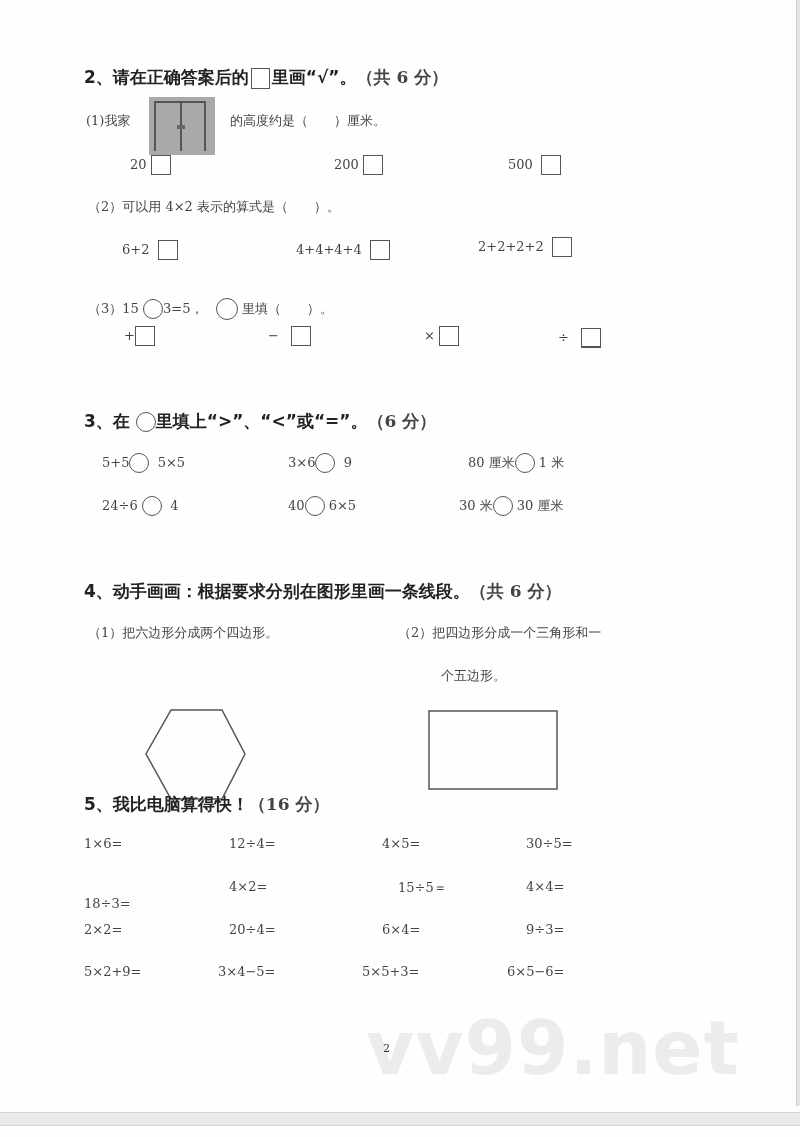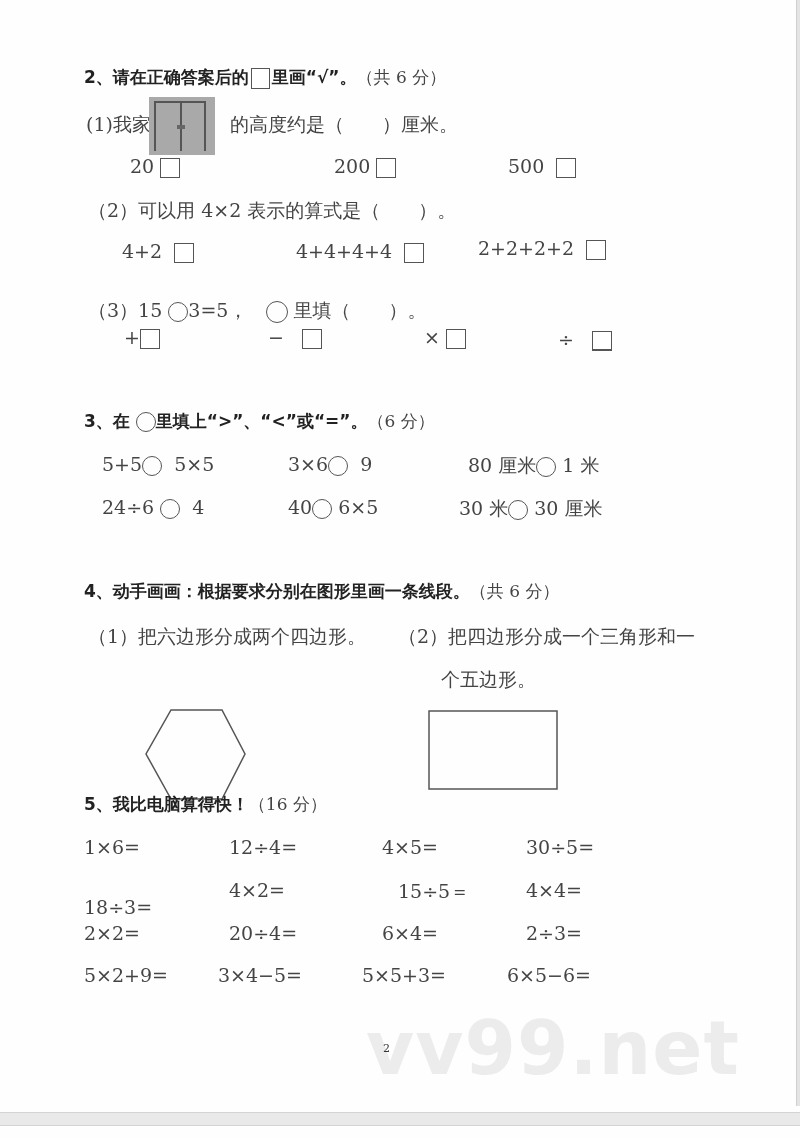--- a/index.html
+++ b/index.html
@@ -6,22 +6,22 @@
     body {
       width: 800px; height: 1137px; position: relative; overflow: hidden;
       background: #fefefe;
       font-family: "DejaVu Serif", "Liberation Serif", serif;
       color: #3a3a3a;
     }
     .page-right-edge { position: absolute; left: 796px; top: 0; width: 4px; height: 1106px; background: #e4e4e4; border-left: 1px solid #d0d0d0; }
     .gutter { position: absolute; left: 0; top: 1112px; width: 800px; height: 12px; background: #e9e9e9; border-top: 1px solid #d4d4d4; border-bottom: 1px solid #d4d4d4; }
     .abs { position: absolute; white-space: nowrap; }
     .heading { font-family: "DejaVu Sans", "Liberation Sans", sans-serif; font-weight: bold; font-size: 17px; color: #222; }
-    .heading .pts { font-family: "DejaVu Serif", serif; font-weight: normal; color: #444; }
-    .txt { font-size: 19px; color: #444; }
+    .heading .pts { font-family: "DejaVu Serif", serif; font-weight: bold; color: #444; }
+    .txt { font-size: 13px; color: #444; }
     .box { display: inline-block; width: 20px; height: 20px; border: 1.5px solid #555; vertical-align: middle; box-sizing: border-box; background: #fff; }
     .circle { display: inline-block; width: 20px; height: 20px; border: 1.5px solid #555; border-radius: 50%; vertical-align: middle; box-sizing: border-box; }
     .door { position: absolute; left: 149px; top: 97px; width: 66px; height: 58px; background: #a9a9a9; }
     .door .frame { position: absolute; left: 5px; top: 4px; width: 52px; height: 50px; border: 2px solid #555; border-bottom: none; box-sizing: border-box; }
     .door .mid { position: absolute; left: 31px; top: 6px; width: 2px; height: 48px; background: #555; }
     .door .knob { position: absolute; left: 28px; top: 28px; width: 8px; height: 4px; background: #666; }
     .shape svg { position: absolute; }
     .watermark { position: absolute; left: 366px; top: 990px; font-family: "DejaVu Sans", sans-serif; font-weight: bold; font-size: 74px; color: #ececec; letter-spacing: 1px; margin-top: 15px; }
     .pageno { position: absolute; left: 383px; top: 1042px; font-size: 11px; color: #333; }
   </style>
@@ -40,21 +40,21 @@
     <div class="mid"></div>
     <div class="knob"></div>
 </div>
 <div class="abs txt" style="left:230px; top:112px;">的高度约是（　　）厘米。</div>
 
 <div class="abs txt" style="left:130px; top:155px;"><span>20</span> <span class="box"></span></div>
 <div class="abs txt" style="left:334px; top:155px;"><span>200</span> <span class="box"></span></div>
 <div class="abs txt" style="left:508px; top:155px;"><span>500</span>&nbsp;&nbsp;<span class="box"></span></div>
 
 <div class="abs txt" style="left:88px; top:198px;">（2）可以用 4×2 表示的算式是（　　）。</div>
-<div class="abs txt" style="left:122px; top:240px;"><span>4+2</span>&nbsp;&nbsp;<span class="box"></span></div>
+<div class="abs txt" style="left:122px; top:240px;"><span>6+2</span>&nbsp;&nbsp;<span class="box"></span></div>
 <div class="abs txt" style="left:296px; top:240px;"><span>4+4+4+4</span>&nbsp;&nbsp;<span class="box"></span></div>
 <div class="abs txt" style="left:478px; top:237px;"><span>2+2+2+2</span>&nbsp;&nbsp;<span class="box"></span></div>
 
 <div class="abs txt" style="left:88px; top:298px;">
   <span>（3）15</span> <span class="circle"></span><span>3=5，</span>&nbsp;&nbsp;&nbsp;<span class="circle" style="width:22px;height:22px;"></span> <span>里填（　　）。</span>
 </div>
 <div class="abs txt" style="left:124px; top:326px;"><span>+</span><span class="box"></span></div>
 <div class="abs txt" style="left:268px; top:326px;"><span>−</span>&nbsp;&nbsp;&nbsp;<span class="box"></span></div>
 <div class="abs txt" style="left:424px; top:326px;"><span>×</span>&nbsp;<span class="box"></span></div>
 <div class="abs txt" style="left:558px; top:328px;"><span>÷</span>&nbsp;&nbsp;&nbsp;<span class="box" style="border-bottom-width:2.5px;"></span></div>
@@ -99,21 +99,21 @@
 <div class="abs txt" style="left:526px; top:836px;">30÷5=</div>
 
 <div class="abs txt" style="left:84px; top:879px;margin-top:17px;">18÷3=</div>
 <div class="abs txt" style="left:229px; top:879px;">4×2=</div>
 <div class="abs txt" style="left:398px; top:879px;">15÷5＝</div>
 <div class="abs txt" style="left:526px; top:879px;">4×4=</div>
 
 <div class="abs txt" style="left:84px; top:922px;">2×2=</div>
 <div class="abs txt" style="left:229px; top:922px;">20÷4=</div>
 <div class="abs txt" style="left:382px; top:922px;">6×4=</div>
-<div class="abs txt" style="left:526px; top:922px;">2÷3=</div>
+<div class="abs txt" style="left:526px; top:922px;">9÷3=</div>
 
 <div class="abs txt" style="left:84px; top:964px;">5×2+9=</div>
 <div class="abs txt" style="left:218px; top:964px;">3×4−5=</div>
 <div class="abs txt" style="left:362px; top:964px;">5×5+3=</div>
 <div class="abs txt" style="left:507px; top:964px;">6×5−6=</div>
 
 <div class="watermark">vv99.net</div>
 <div class="pageno">2</div>
 <div class="gutter"></div>
 

